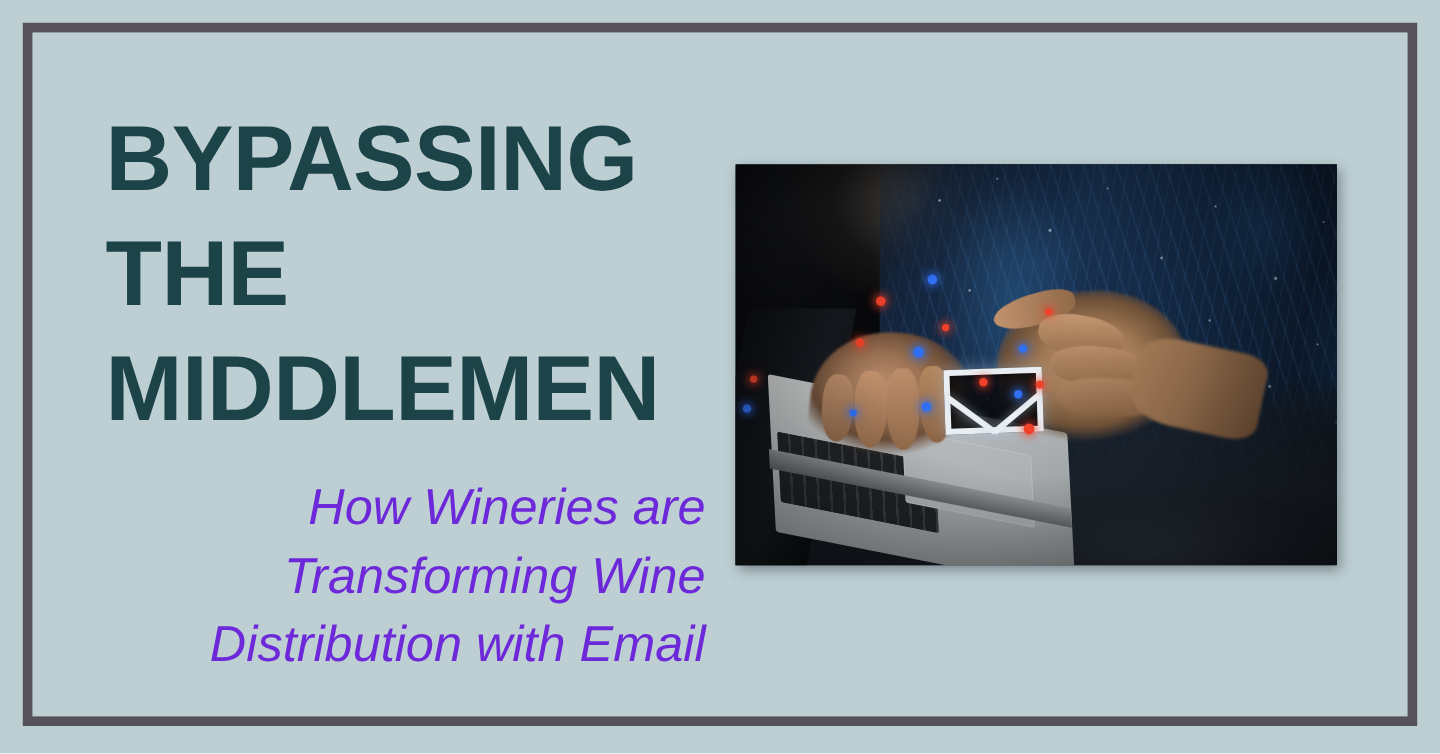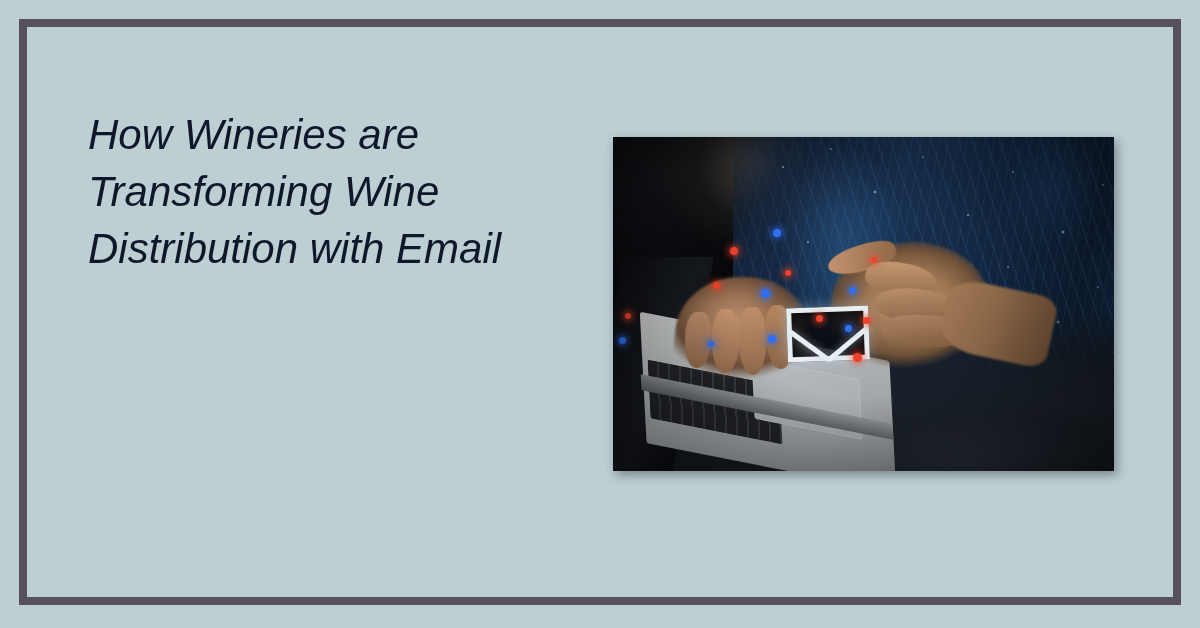--- a/index.html
+++ b/index.html
@@ -53,22 +53,23 @@
 
   #subhead {
     margin: 0;
     padding-top: 22px;
     font-family: "Liberation Sans", sans-serif;
     font-style: italic;
     font-weight: 400;
     font-size: 42px;
     line-height: 57px;
     letter-spacing: 0px;
-    color: #0f172a;
+    color: #6d28d9;
     white-space: pre-line;
+    text-align: right;
   }
 
   
   #photo {
     position: absolute;
     left: 613px;
     top: 137px;
     width: 501px;
     height: 334px;
     overflow: hidden;
@@ -286,20 +287,23 @@
   }
 </style>
 </head>
 <body>
 
 <div id="banner">
 
   <div id="frame"></div>
 
   <div id="text-col">
+    <h1 id="headline">BYPASSING
+THE
+MIDDLEMEN</h1>
     <p id="subhead">How Wineries are
 Transforming Wine
 Distribution with Email</p>
   </div>
 
   <div id="photo">
     <div id="photo-inner">
 
       <div class="bg-room"></div>
 

